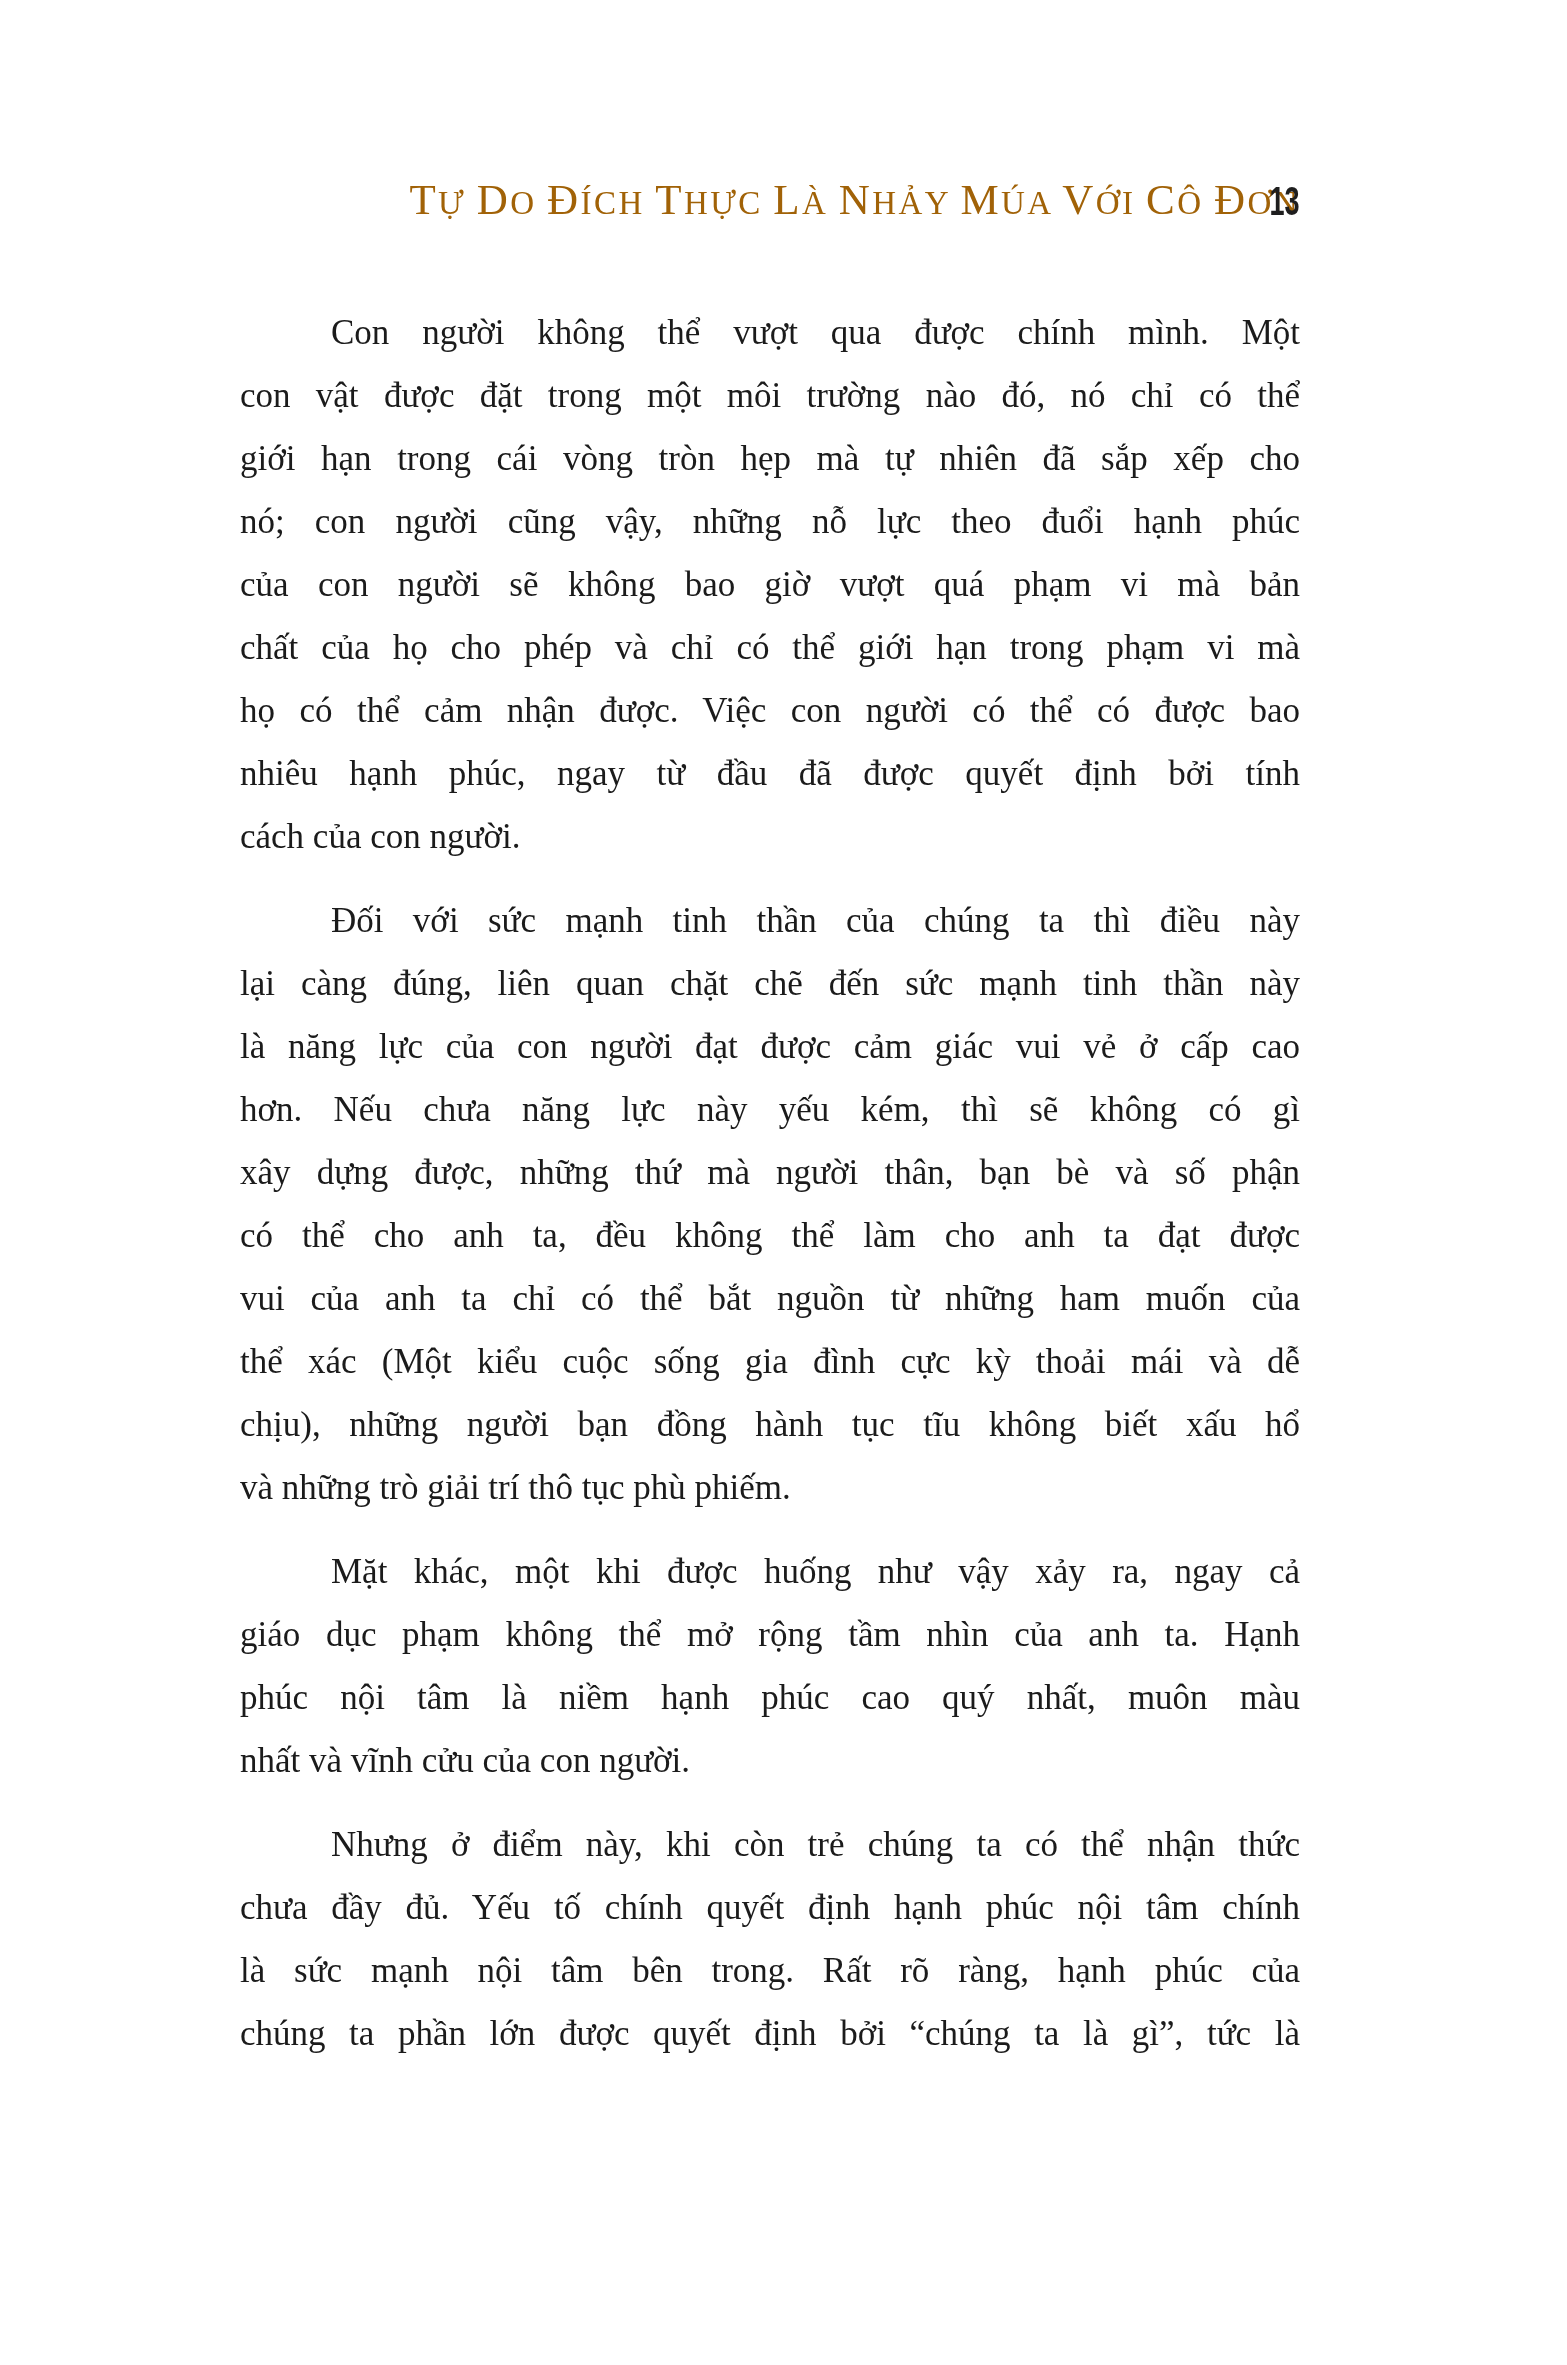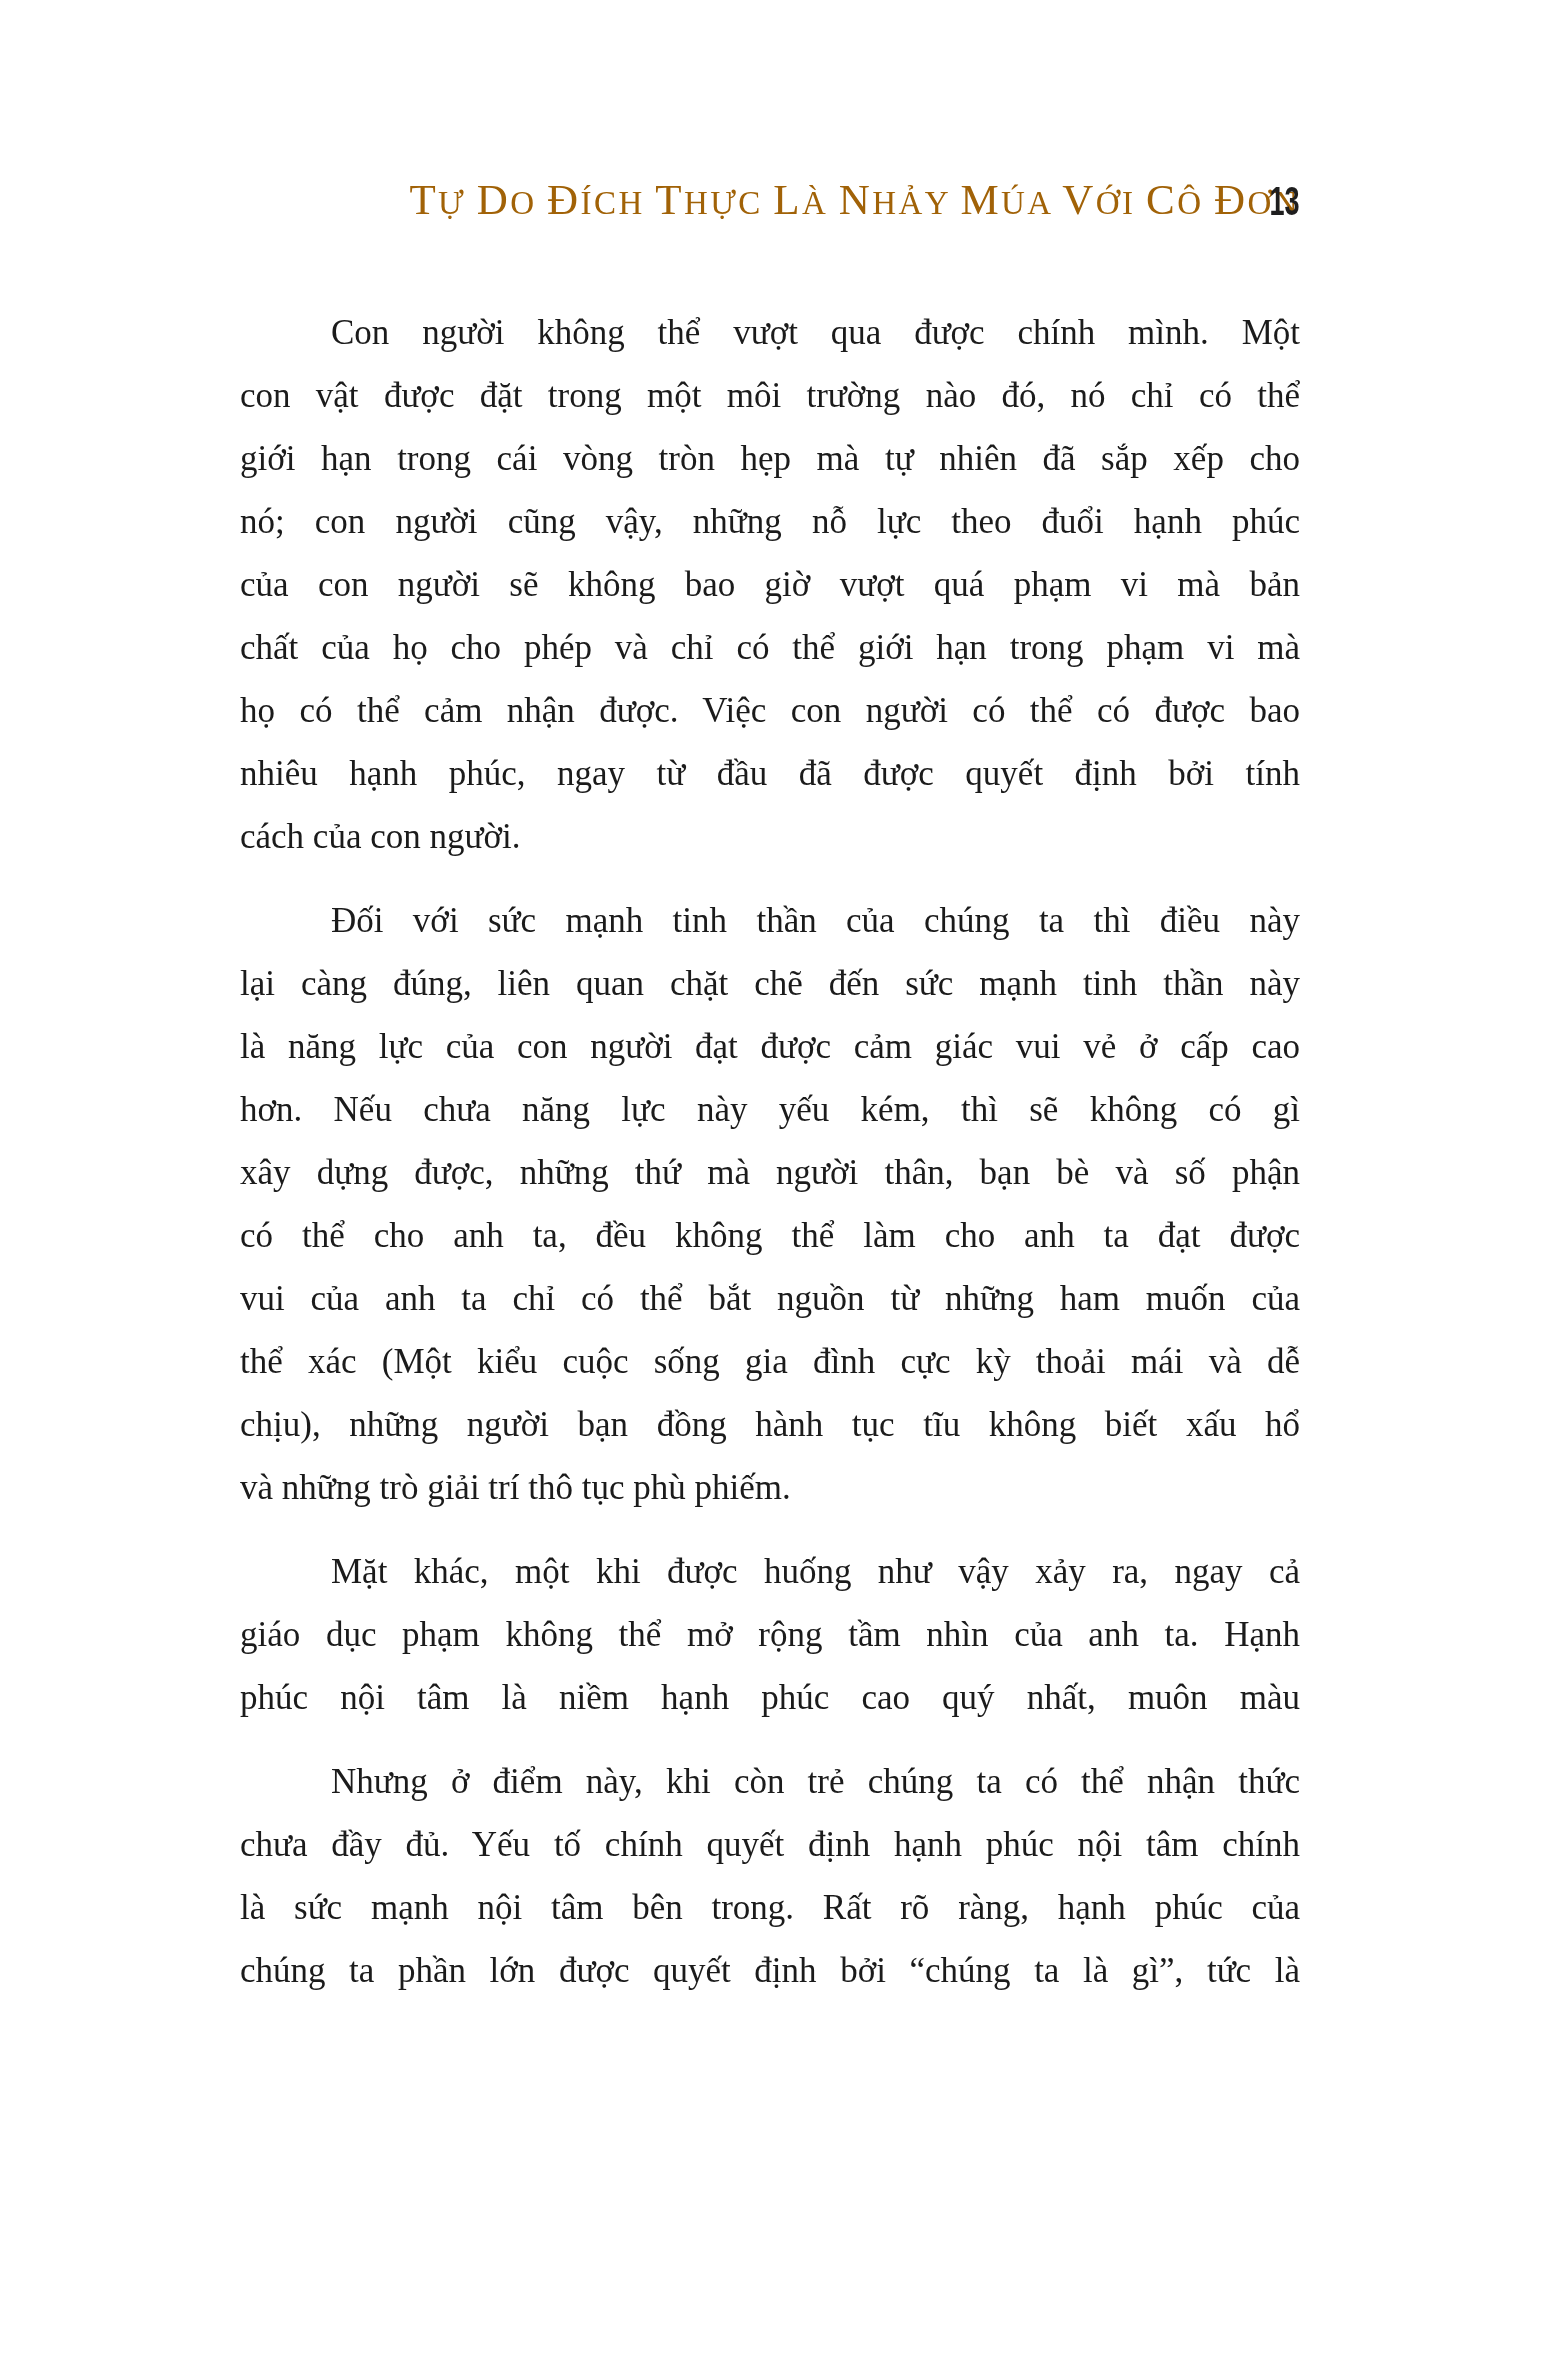--- a/index.html
+++ b/index.html
@@ -105,20 +105,21 @@
         <div class="line justify">có thể cho anh ta, đều không thể làm cho anh ta đạt được</div>
         <div class="line justify">vui của anh ta chỉ có thể bắt nguồn từ những ham muốn của</div>
         <div class="line justify">thể xác (Một kiểu cuộc sống gia đình cực kỳ thoải mái và dễ</div>
         <div class="line justify">chịu), những người bạn đồng hành tục tĩu không biết xấu hổ</div>
         <div class="line">và những trò giải trí thô tục phù phiếm.</div>
       </div>
       <div class="paragraph">
         <div class="line indent justify">Mặt khác, một khi được huống như vậy xảy ra, ngay cả</div>
         <div class="line justify">giáo dục phạm không thể mở rộng tầm nhìn của anh ta. Hạnh</div>
         <div class="line justify">phúc nội tâm là niềm hạnh phúc cao quý nhất, muôn màu</div>
+        <div class="line">nhất và vĩnh cửu của con người.</div>
       </div>
       <div class="paragraph">
         <div class="line indent justify">Nhưng ở điểm này, khi còn trẻ chúng ta có thể nhận thức</div>
         <div class="line justify">chưa đầy đủ. Yếu tố chính quyết định hạnh phúc nội tâm chính</div>
         <div class="line justify">là sức mạnh nội tâm bên trong. Rất rõ ràng, hạnh phúc của</div>
         <div class="line justify">chúng ta phần lớn được quyết định bởi “chúng ta là gì”, tức là</div>
       </div>
     </main>
 
 </div>

